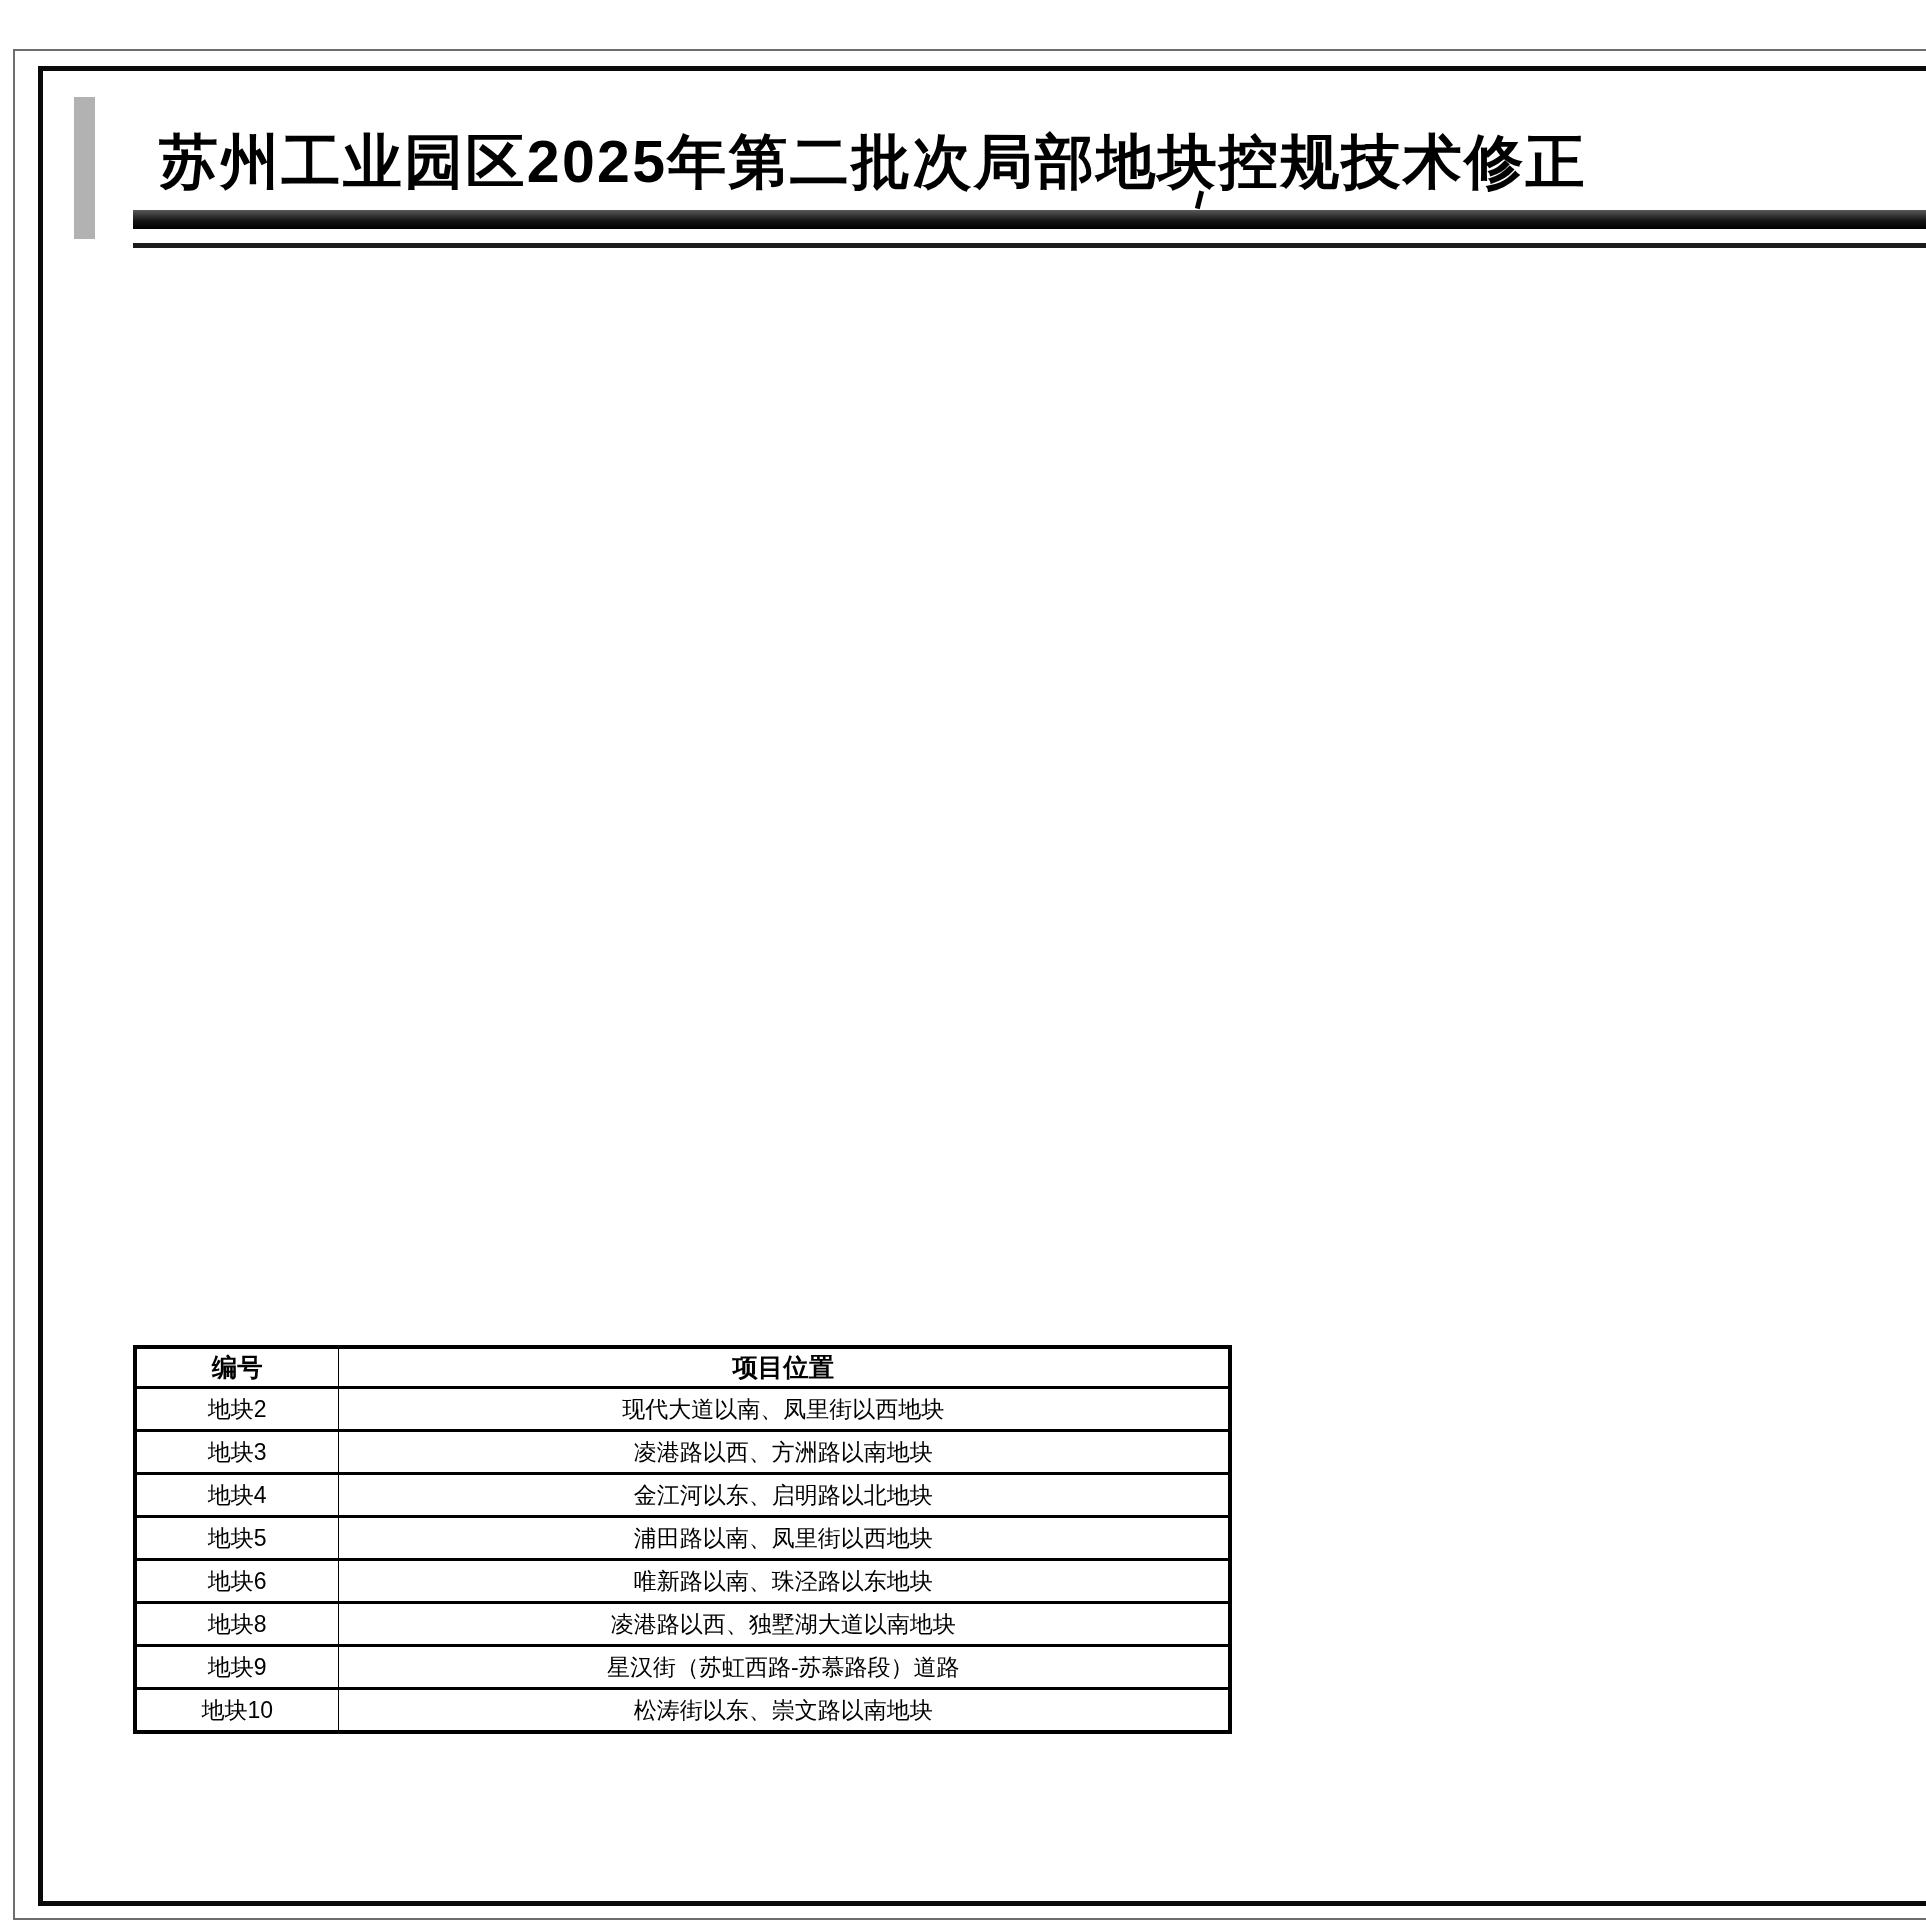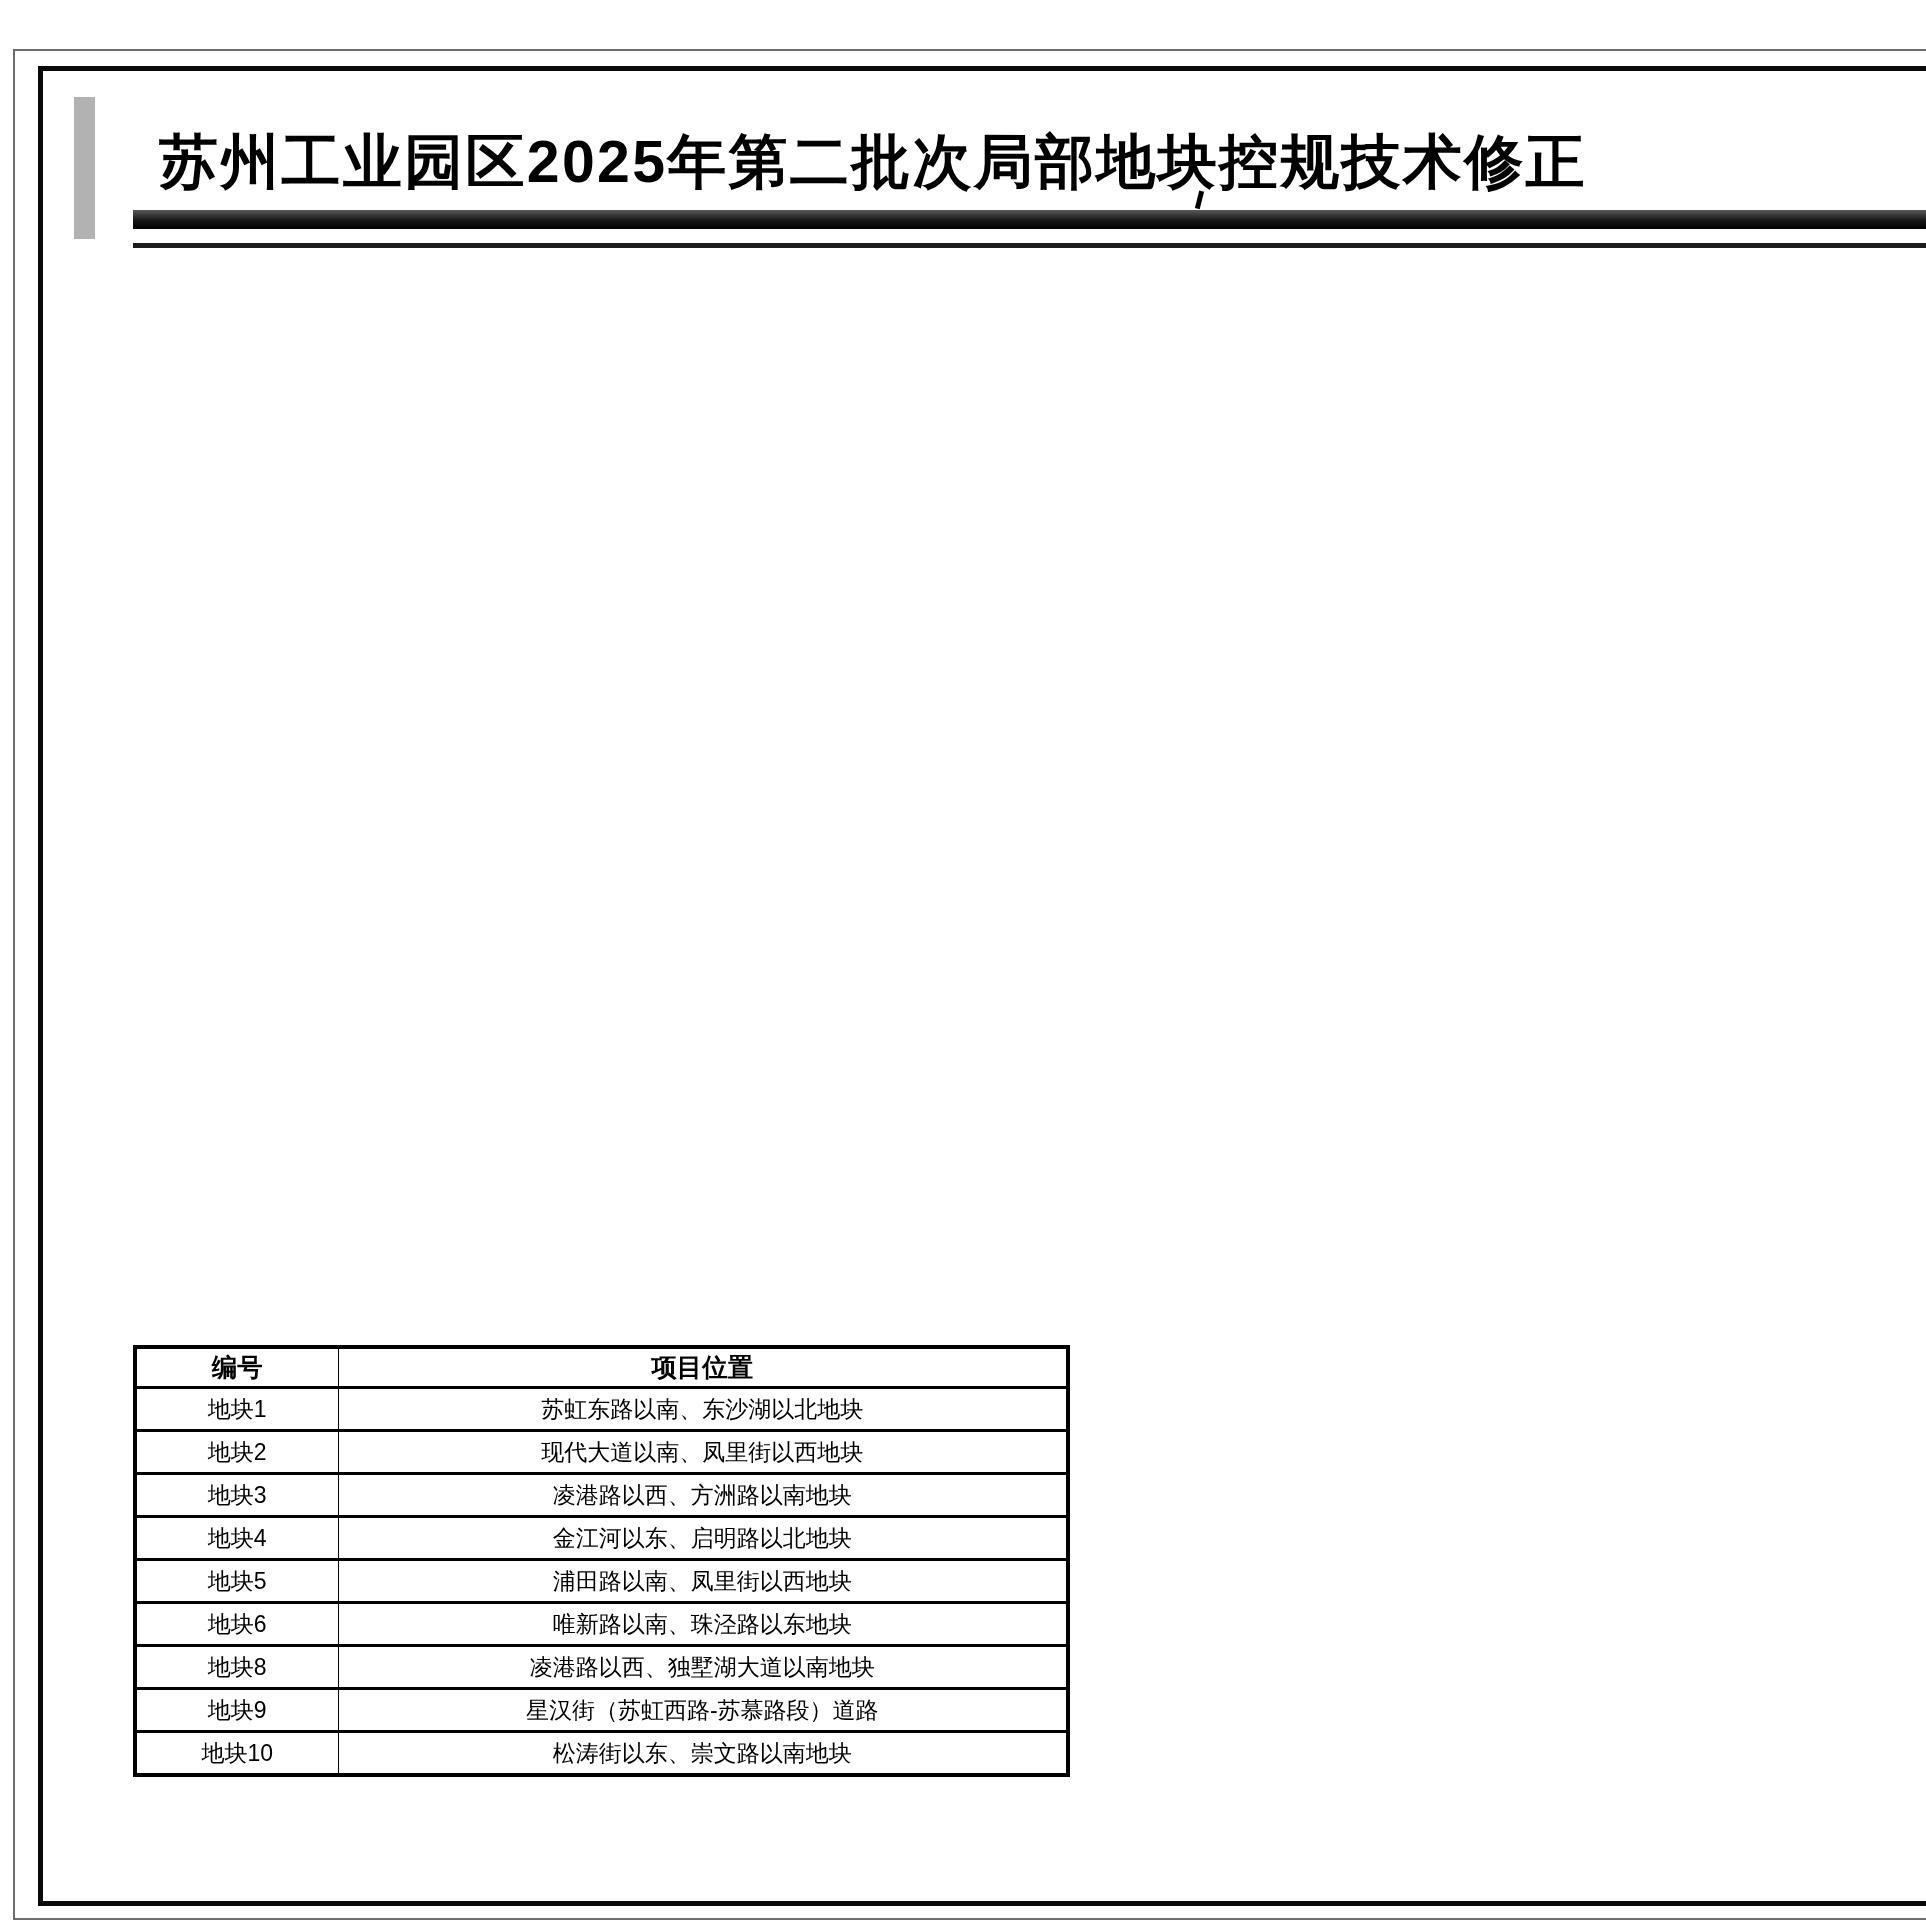--- a/index.html
+++ b/index.html
@@ -12,21 +12,21 @@
   
   .accent-bar{position:absolute;left:74px;top:97px;width:21px;height:142px;background:#b2b2b2;}
   .page-title{position:absolute;left:159px;top:123px;width:1772px;height:73px;
        font-size:59px;font-weight:900;letter-spacing:2.3px;white-space:nowrap;}
   .title-tick{position:absolute;left:1197px;top:191px;width:5.4px;height:17.7px;background:#000;
        transform:rotate(14deg);}
   .bar-thick{position:absolute;left:133px;top:210px;width:1970px;height:18.5px;
        background:linear-gradient(180deg,#5a5a5a 0%,#161616 55%,#000 100%);}
   .bar-thin{position:absolute;left:133px;top:243px;width:2214px;height:5.4px;background:#1c1c1c;}
   
-  .plots-table{position:absolute;left:133px;top:1345px;width:937px;border-collapse:collapse;
+  .plots-table{position:absolute;left:133px;top:1345px;width:1099px;border-collapse:collapse;
        table-layout:fixed;background:#fff;}
   .plots-table th,.plots-table td{border-top:3.5px solid #000;border-bottom:3.5px solid #000;
        border-left:1.9px solid #000;border-right:1.9px solid #000;text-align:center;
        padding:0;height:40px;font-size:23px;overflow:hidden;white-space:nowrap;}
   .plots-table th{height:37px;font-size:25.4px;font-weight:900;}
   .plots-table{border:4.2px solid #000;}
   .col-id{width:203px;}
   
   svg#map{position:absolute;left:0;top:0;width:2730px;height:1931px;}
   .callout-text{font-family:"Liberation Sans","DejaVu Sans",sans-serif;font-weight:900;font-size:94px;}
@@ -239,24 +239,20 @@
       <col>
     </colgroup>
   <thead>
     <tr>
       <th>编号</th>
       <th>项目位置</th>
     </tr>
   </thead>
   <tbody id="plot-rows">
       <tr>
-        <td>地块1</td>
-        <td>苏虹东路以南、东沙湖以北地块</td>
-      </tr>
-      <tr>
         <td>地块2</td>
         <td>现代大道以南、凤里街以西地块</td>
       </tr>
       <tr>
         <td>地块3</td>
         <td>凌港路以西、方洲路以南地块</td>
       </tr>
       <tr>
         <td>地块4</td>
         <td>金江河以东、启明路以北地块</td>

